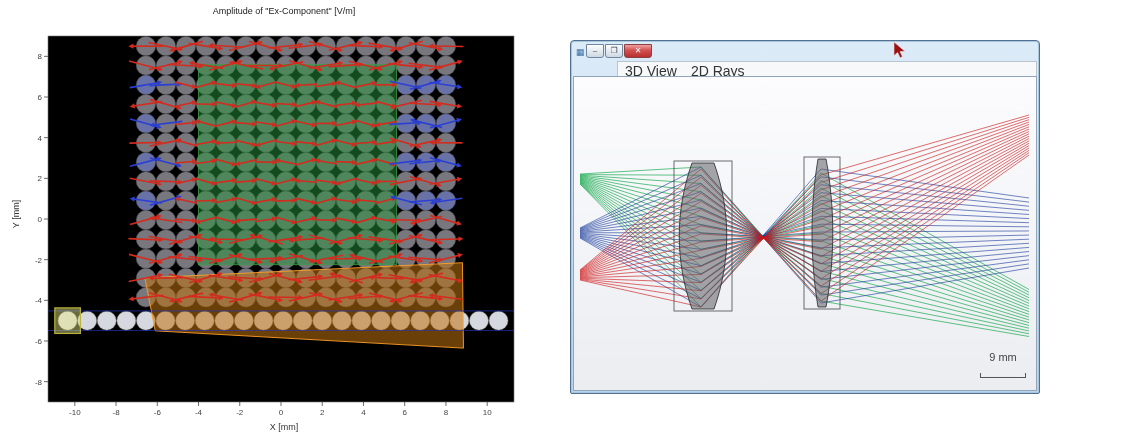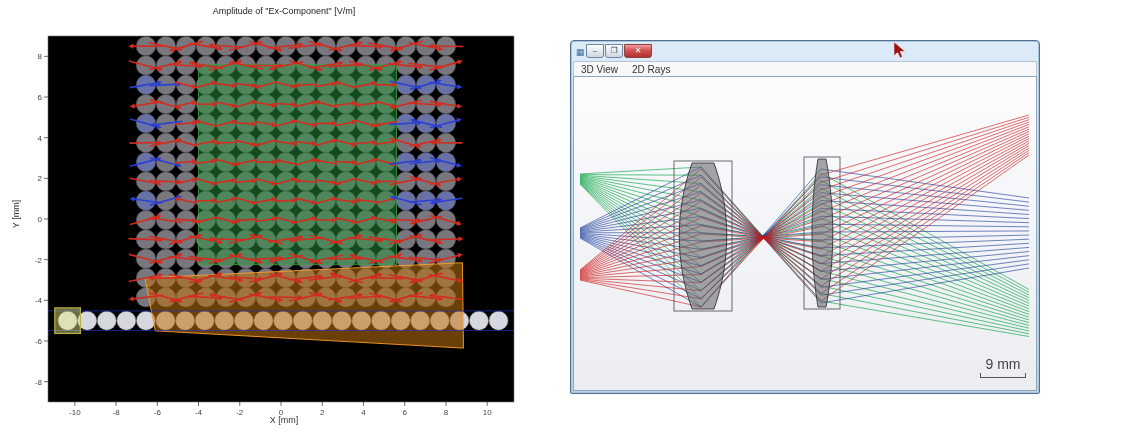--- a/index.html
+++ b/index.html
@@ -3,45 +3,45 @@
 <meta charset="utf-8">
 <style>
   * { margin:0; padding:0; box-sizing:border-box; }
   body { background:#ffffff; font-family:"Liberation Sans", sans-serif; }
   .page { position:relative; width:1124px; height:448px; background:#ffffff; overflow:hidden; }
 
   
   .field-plot { position:absolute; left:16px; top:4px; width:506px; height:440px; }
   .plot-title { width:100%; text-align:center; padding-left:30px; font-size:9px; color:#222; height:14px; line-height:14px; }
   .plot-svg-wrap { position:absolute; left:0; top:16px; width:504px; height:404px; }
-  .plot-xlabel { position:absolute; left:0; bottom:19px; width:100%; text-align:center; padding-left:30px; font-size:9px; color:#333; }
+  .plot-xlabel { position:absolute; left:0; bottom:12px; width:100%; text-align:center; padding-left:30px; font-size:9px; color:#333; }
   .plot-ylabel { position:absolute; left:-14px; top:205px; font-size:9px; color:#333; transform:rotate(-90deg); }
   svg text { font-family:"Liberation Sans", sans-serif; }
   .tick { font-size:8px; fill:#444; }
 
   
   .ray-window { position:absolute; left:570px; top:40px; width:470px; height:354px;
     background:linear-gradient(#dcebf8,#bcd4e9); border:1px solid #51708f;
     border-radius:4px 4px 2px 2px; padding:2px; box-shadow:0 0 0 1px #a9c6dd inset; display:flex; flex-direction:column; }
   .rw-titlebar { height:18px; display:flex; align-items:center; }
   .rw-icon { width:10px; height:10px; margin-left:3px; font-size:9px; line-height:10px; color:#3a6ea5; }
   .rw-title { font-size:10px; color:#1a1a1a; padding-left:4px; flex:1; white-space:nowrap; }
   .rw-buttons { display:flex; gap:1px; margin-right:1px; margin-top:-3px; }
   .win-btn { width:18px; height:14px; font-size:8px; line-height:12px; text-align:center;
     border:1px solid #6e87a0; border-radius:0 0 3px 3px; color:#345;
     background:linear-gradient(#fdfdfd,#cfd8e2); cursor:default; }
   .win-btn.close { width:28px; color:#fff; background:linear-gradient(#f0a1a1 0%,#d25050 45%,#b83030 100%); border-color:#8a4040; }
   .rw-tabbar { height:15px; background:#f6f8fa; border:1px solid #b8c4d0; border-bottom:none;
-    display:flex; align-items:flex-end; font-size:10px; color:#333; }
+    display:flex; align-items:flex-start; font-size:14px; color:#333;margin-left:44px; }
   .rw-tab { padding:1px 7px; cursor:default; }
   .rw-canvas { position:relative; flex:1; background:linear-gradient(#fcfcfe,#ebedf1);
     border:1px solid #8fa6ba; overflow:hidden; }
   .rw-canvas svg { display:block; width:100%; height:100%; }
   .scalebar { position:absolute; right:10px; bottom:12px; text-align:center; }
-  .scalebar-label { font-size:14px; color:#444; display:block; margin-bottom:1px; }
+  .scalebar-label { font-size:11px; color:#444; display:block; margin-bottom:10px; }
   .scalebar-line { width:46px; height:5px; border-left:1px solid #555; border-right:1px solid #555; border-bottom:1px solid #555; }
 
   .mouse-cursor { position:absolute; left:893px; top:42px; width:15px; height:18px; }
 </style>
 </head>
 <body>
 
 <div class="page">
 
   <div class="field-plot">

